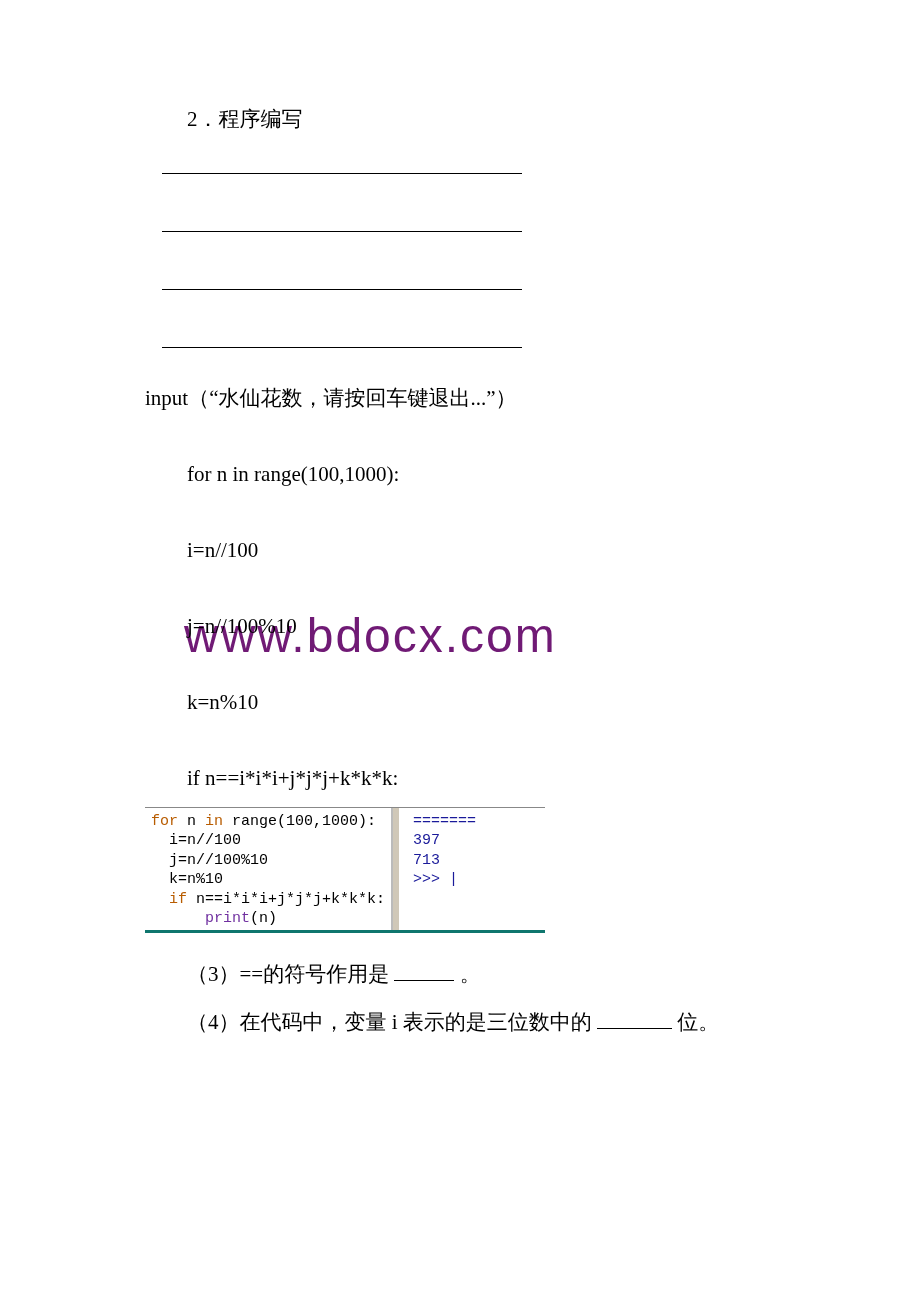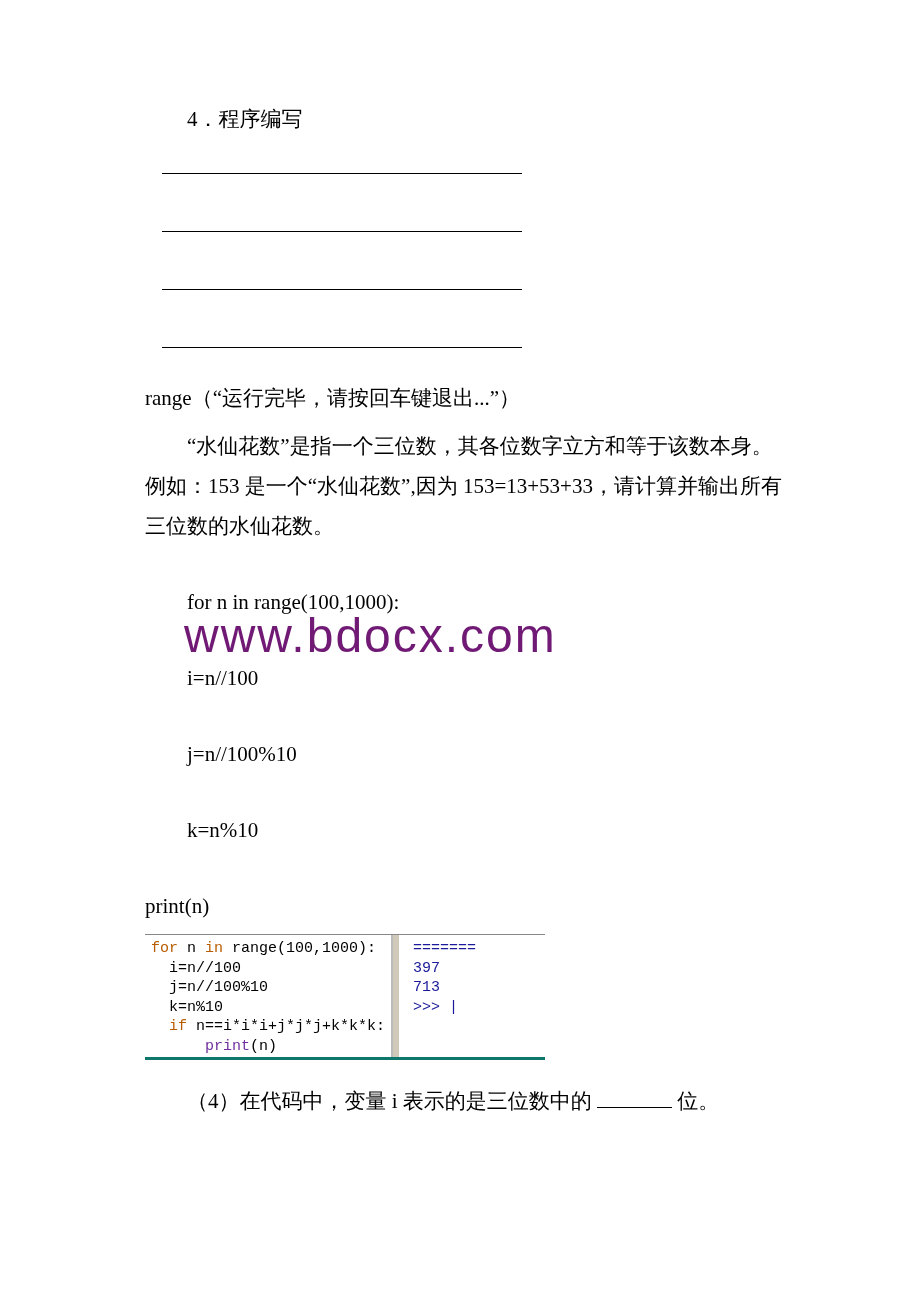--- a/index.html
+++ b/index.html
@@ -112,51 +112,51 @@
 </style>
 </head>
 <body>
 
 <div class="page">
   <div class="watermark">www.bdocx.com</div>
 
   <div class="content">
 
 
-    <p class="para">4．程序编写</p>
+    <p class="para">2．程序编写</p>
 
 
     <p class="blank-line-wrap"><span class="blank-line"></span></p>
     <p class="blank-line-wrap"><span class="blank-line"></span></p>
     <p class="blank-line-wrap"><span class="blank-line"></span></p>
     <p class="blank-line-wrap"><span class="blank-line"></span></p>
 
-    <p class="para-noindent quote-d">range（“运行完毕，请按回车键退出...”）</p>
+    <p class="para-noindent quote-d">input（“水仙花数，请按回车键退出...”）</p>
 
 
-    <p class="para">“水仙花数”是指一个三位数，其各位数字立方和等于该数本身。例如：153 是一个“水仙花数”,因为 153=13+53+33，请计算并输出所有三位数的水仙花数。</p>
 
     <p class="para code-sample">for n in range(100,1000):</p>
     <p class="para code-sample">i=n//100</p>
     <p class="para code-sample">j=n//100%10</p>
     <p class="para code-sample">k=n%10</p>
-    <p class="para-noindent code-sample">print(n)</p>
+    <p class="para code-sample">if n==i*i*i+j*j*j+k*k*k:</p>
 
     <div class="code-image-box">
       <div class="code-left"><span class="kw-for">for</span><span class="txt-code"> n </span><span class="kw-in">in</span><span class="txt-code"> range(100,1000):</span>
 <span class="txt-code">  i=n//100</span>
 <span class="txt-code">  j=n//100%10</span>
 <span class="txt-code">  k=n%10</span>
 <span class="kw-if">  if</span><span class="txt-code"> n==i*i*i+j*j*j+k*k*k:</span>
 <span class="fn">      print</span><span class="txt-code">(n)</span></div>
       <div class="code-right"><span>=======</span>
 <span>397</span>
 <span>713</span>
 <span>&gt;&gt;&gt; |</span></div>
     </div>
 
 
 
+    <p class="para"><span>（3）==的符号作用是 </span><span class="underline-short"></span><span> 。</span></p>
 
     <p class="para"><span>（4）在代码中，变量 i 表示的是三位数中的 </span><span class="underline-med"></span><span> 位。</span></p>
 
   </div>
 </div>
 
 </body></html>

